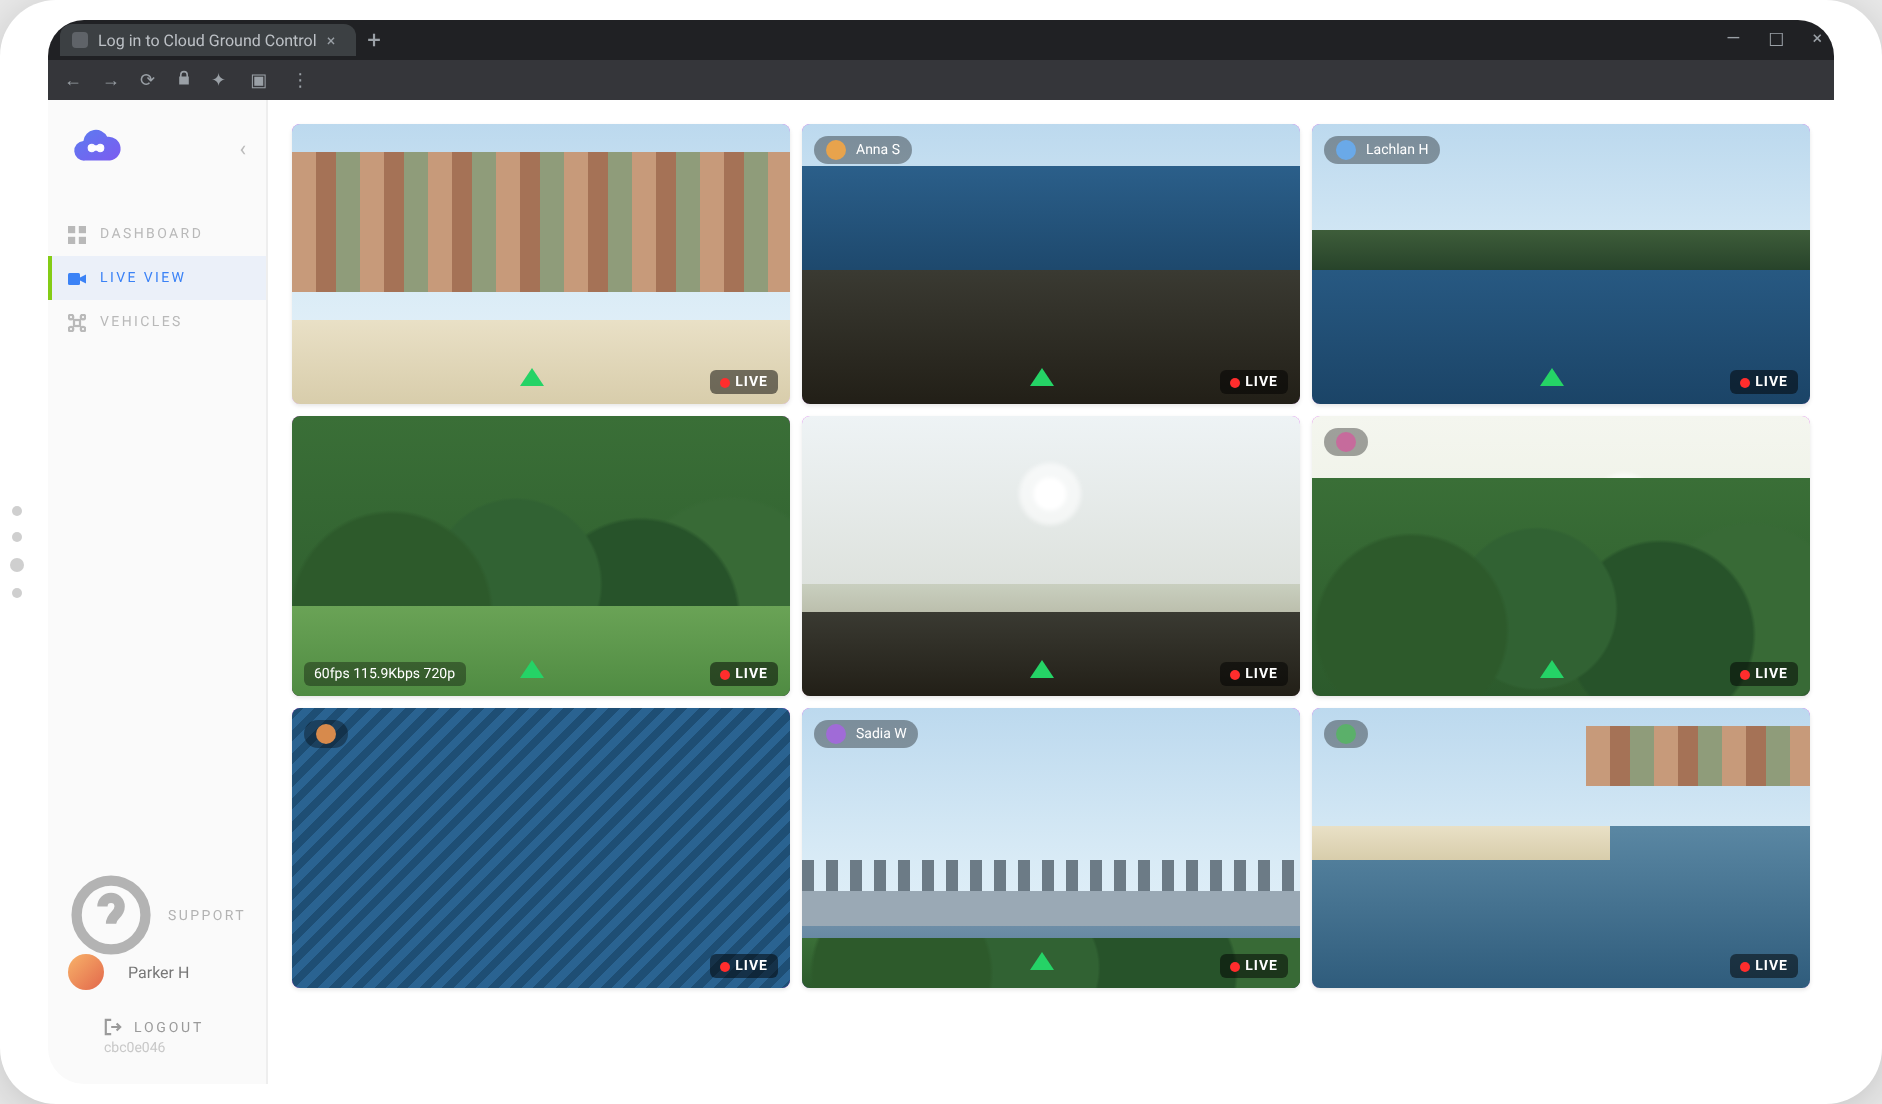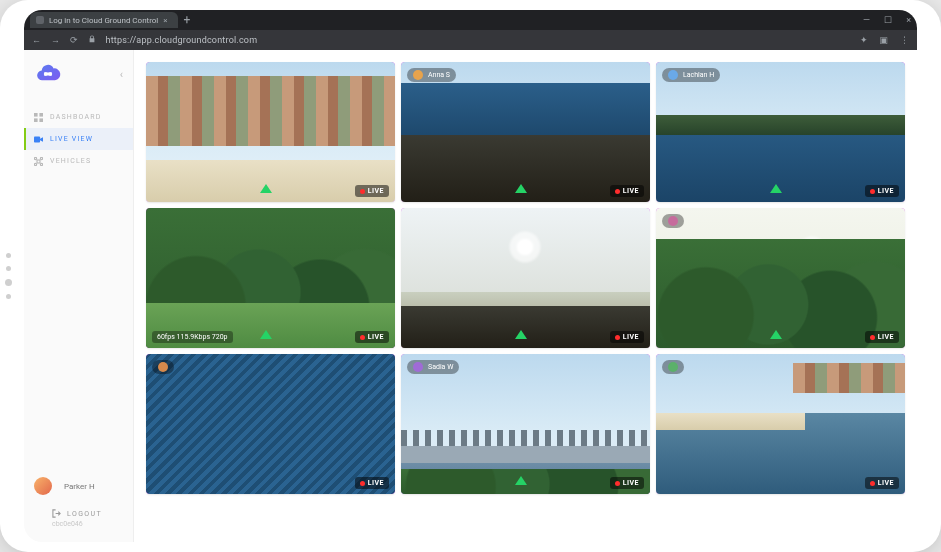--- a/index.html
+++ b/index.html
@@ -99,21 +99,20 @@
 
   <div class="addrbar">
     <span>←</span>
     <span>→</span>
     <span>⟳</span>
     <span class="lock">
       <svg viewBox="0 0 10 10" fill="#9aa0a6">
             <path d="M2.5 4V3a2.5 2.5 0 015 0v1H8v5H2V4h.5zm1 0h3V3a1.5 1.5 0 00-3 0v1z"></path>
           </svg>
     </span>
-    <span class="url">https://app.cloudgroundcontrol.com</span>
     <div class="rchrome">
       <span>✦</span>
       <span>▣</span>
       <span>⋮</span>
     </div>
   </div>
 
   <div class="app">
 
     <aside class="sidebar">
@@ -164,20 +163,27 @@
                 <circle cx="10" cy="2" r="1.5"></circle>
                 <circle cx="2" cy="10" r="1.5"></circle>
                 <circle cx="10" cy="10" r="1.5"></circle>
                 <rect x="4" y="4" width="4" height="4"></rect>
               </svg>
           <span>VEHICLES</span>
         </div>
       </nav>
 
       <div class="sidebar-bottom">
+        <div class="sbitem">
+          <svg class="ic" viewBox="0 0 10 10" fill="none" stroke="currentColor" stroke-width="1.2">
+                <circle cx="5" cy="5" r="4"></circle>
+                <path d="M4 4a1 1 0 112 0c0 1-1 1-1 2"></path>
+              </svg>
+          <span>SUPPORT</span>
+        </div>
         <div class="userrow">
           <span class="avatar"></span>
           <span>Parker H</span>
         </div>
         <div class="logout">
           <svg width="9" height="9" viewBox="0 0 10 10" fill="none" stroke="currentColor" stroke-width="1.2">
                 <path d="M4 1H1v8h3M4 5h5M7 3l2 2-2 2"></path>
               </svg>
           <span>LOGOUT</span>
         </div>

